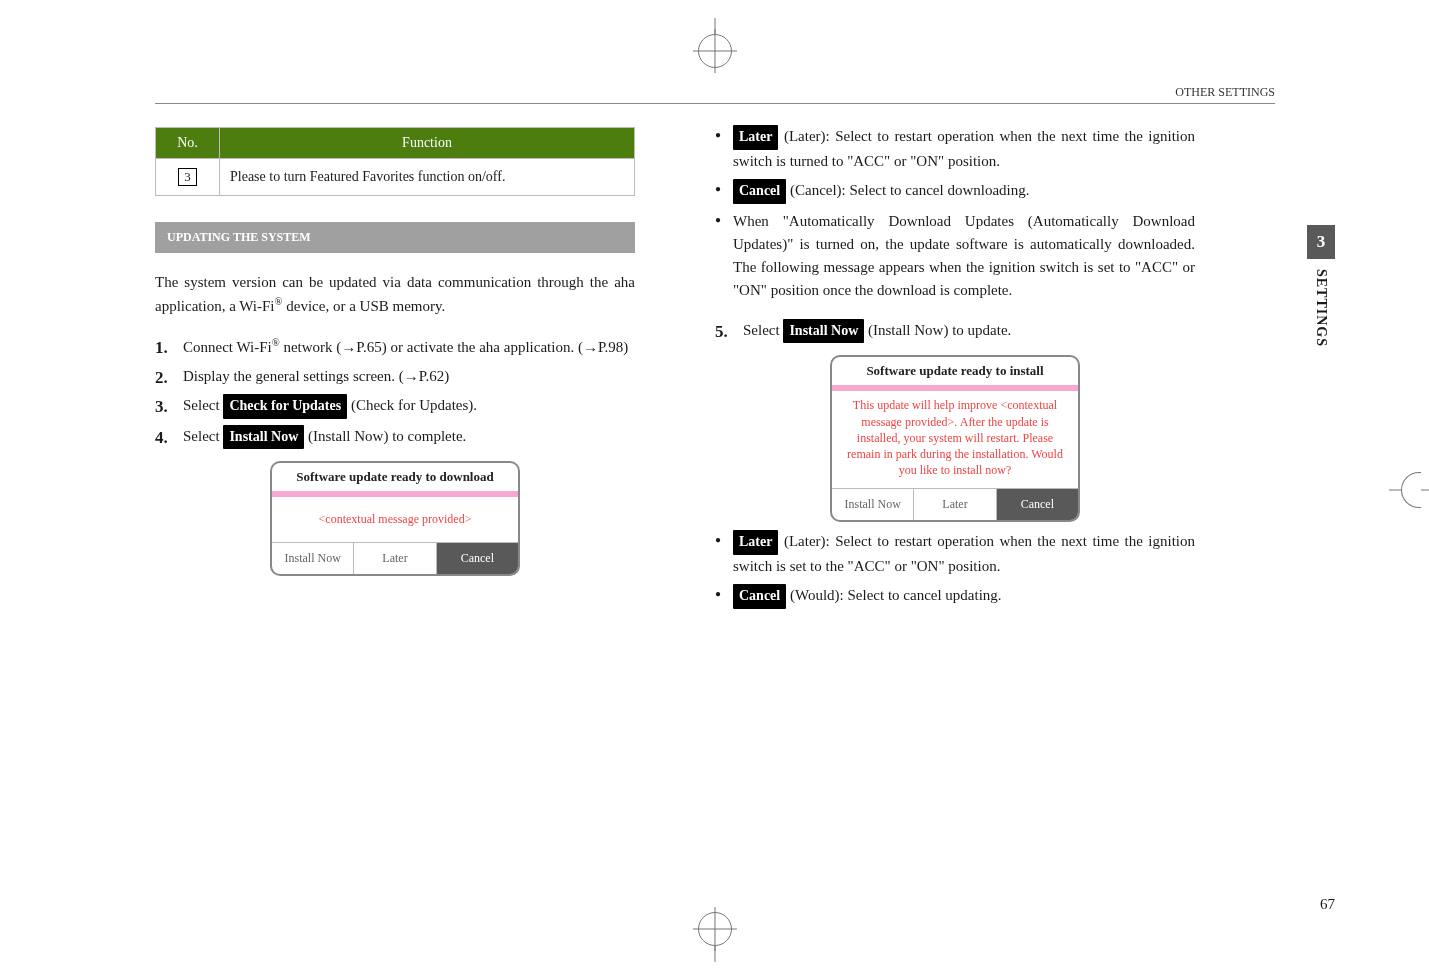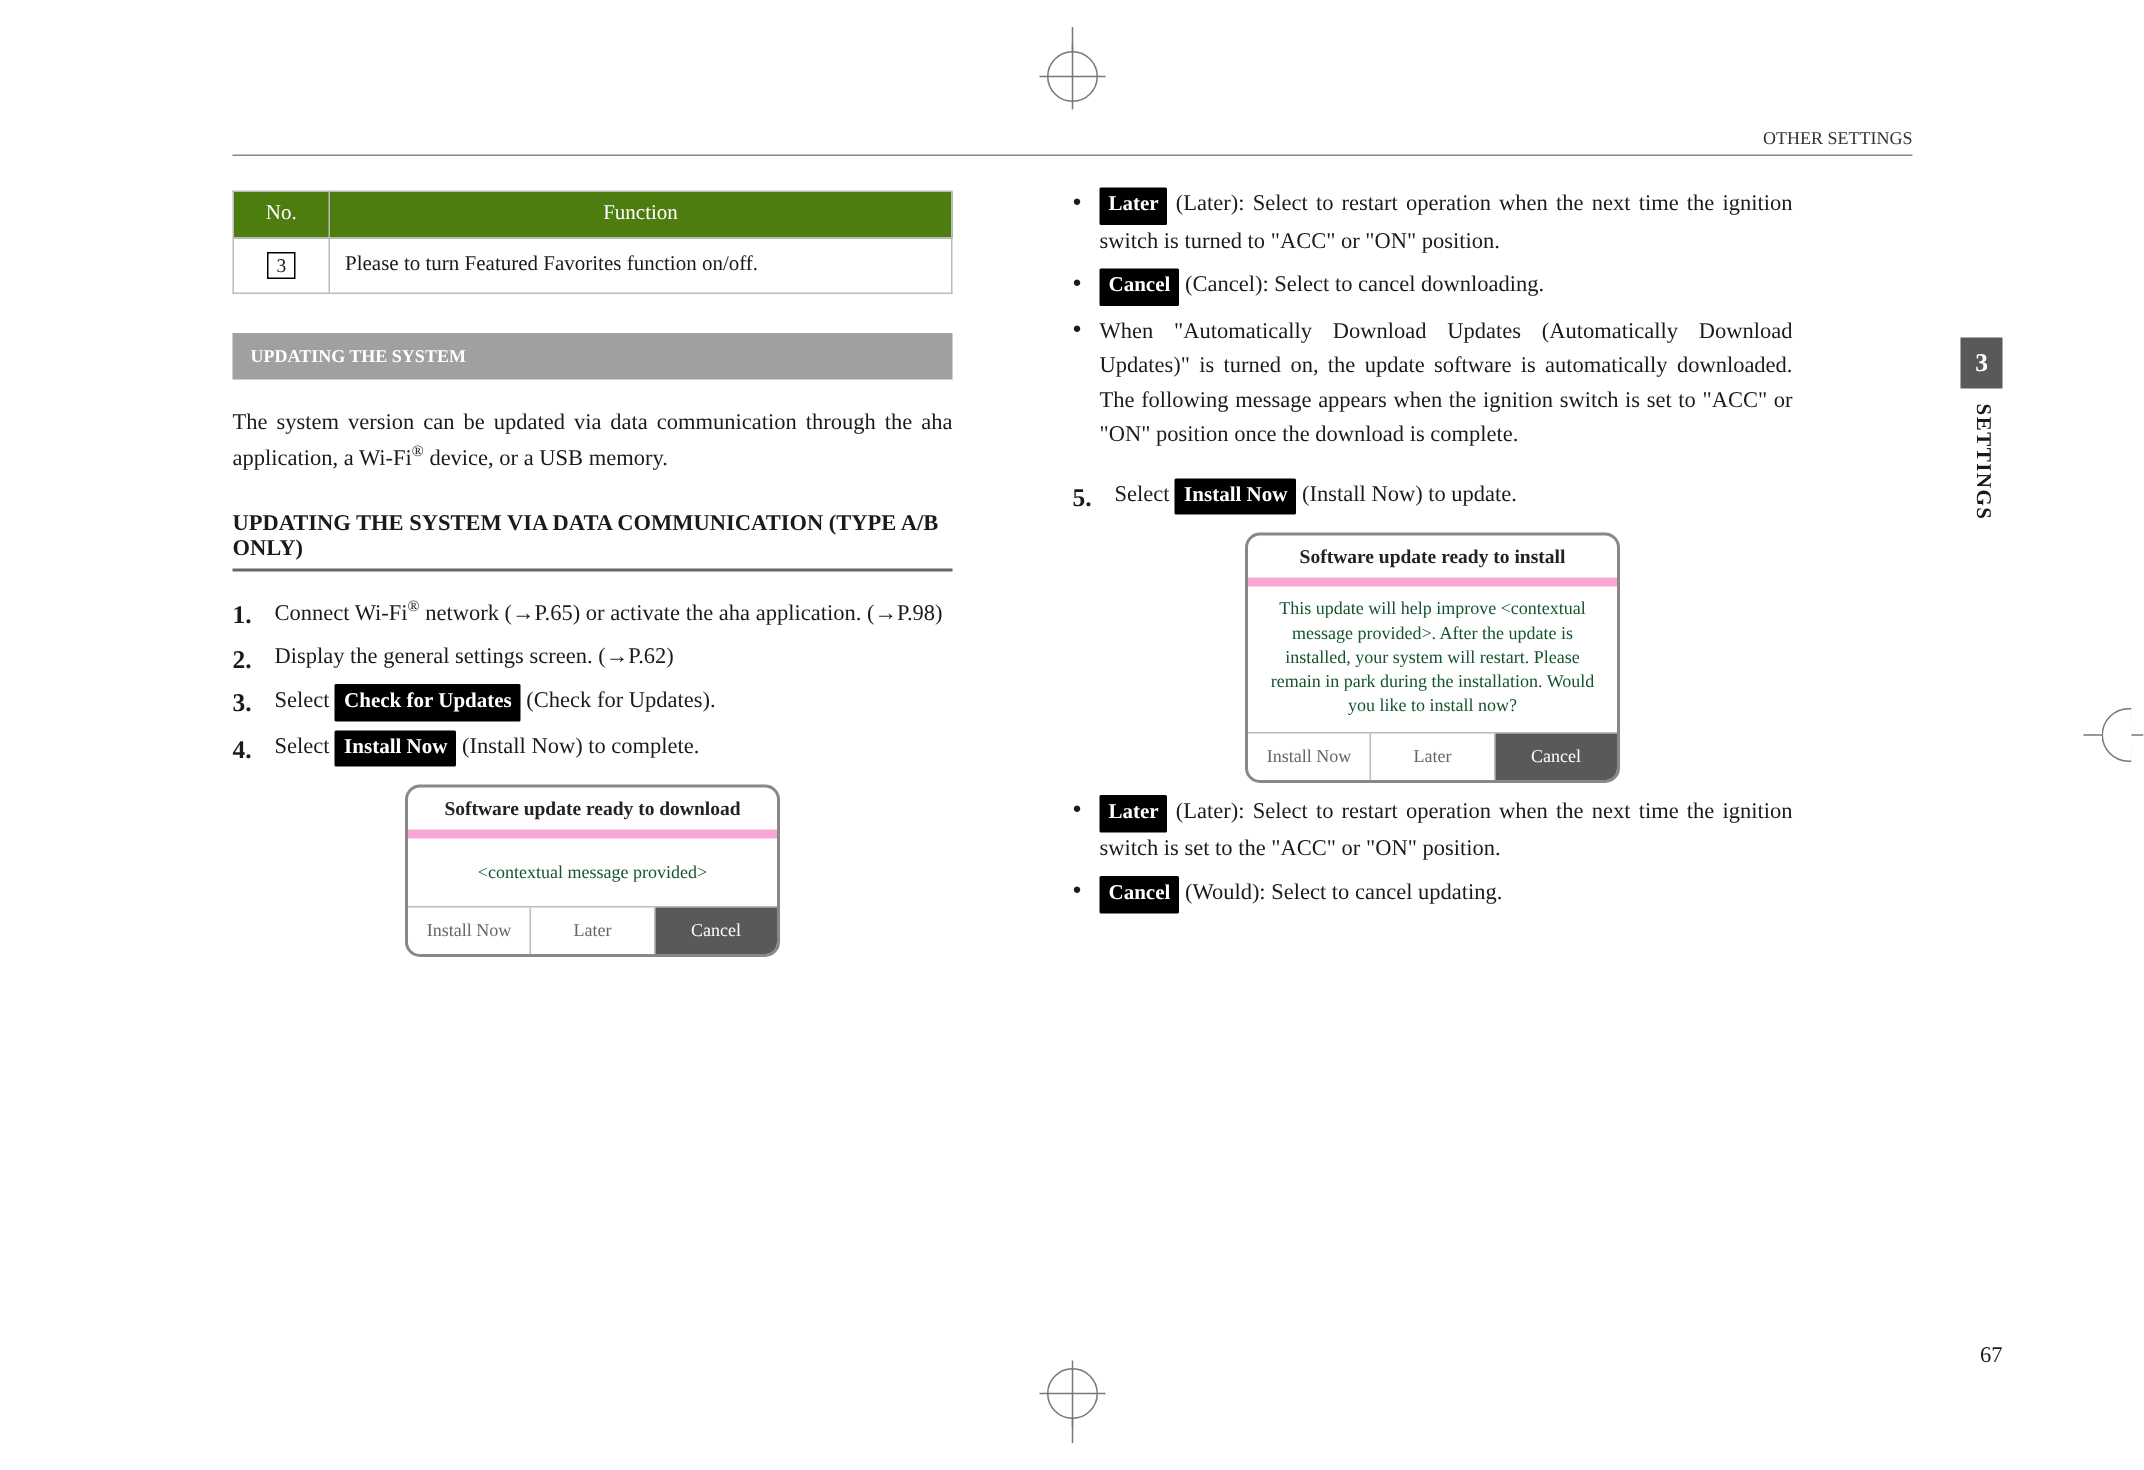--- a/index.html
+++ b/index.html
@@ -152,21 +152,21 @@
     font-size: 13px;
     text-align: center;
     padding: 6px 4px;
     border-bottom: 6px solid #f9a8d4;
     color: #222;
   }
   .dialog .dbody {
     font-size: 12px;
     text-align: center;
     padding: 14px 10px;
-    color: #14532d;
+    color: #ef4444;
     line-height: 1.35;
   }
   .dialog .dbody.tight { padding: 6px 10px 10px 10px; }
   .dialog .dbtns {
     display: flex;
     border-top: 1px solid #bbb;
   }
   .dialog .dbtn {
     flex: 1;
     text-align: center;
@@ -288,21 +288,20 @@
       </tr>
     </tbody>
       </table>
 
     <div class="section-bar">UPDATING THE SYSTEM</div>
 
     <p class="body-para">
       The system version can be updated via data communication through the aha application, a Wi-Fi<sup>®</sup> device, or a USB memory.
     </p>
 
-    <div class="subhead">UPDATING THE SYSTEM VIA DATA COMMUNICATION (TYPE A/B ONLY)</div>
 
     <ol class="steps">
       <li>
         <span class="num">1.</span>
         <span><span>Connect Wi-Fi</span><sup>®</sup><span> network (→P.65) or activate the aha application. (→P.98)</span></span>
       </li>
       <li>
         <span class="num">2.</span>
         <span>Display the general settings screen. (→P.62)</span>
       </li>

